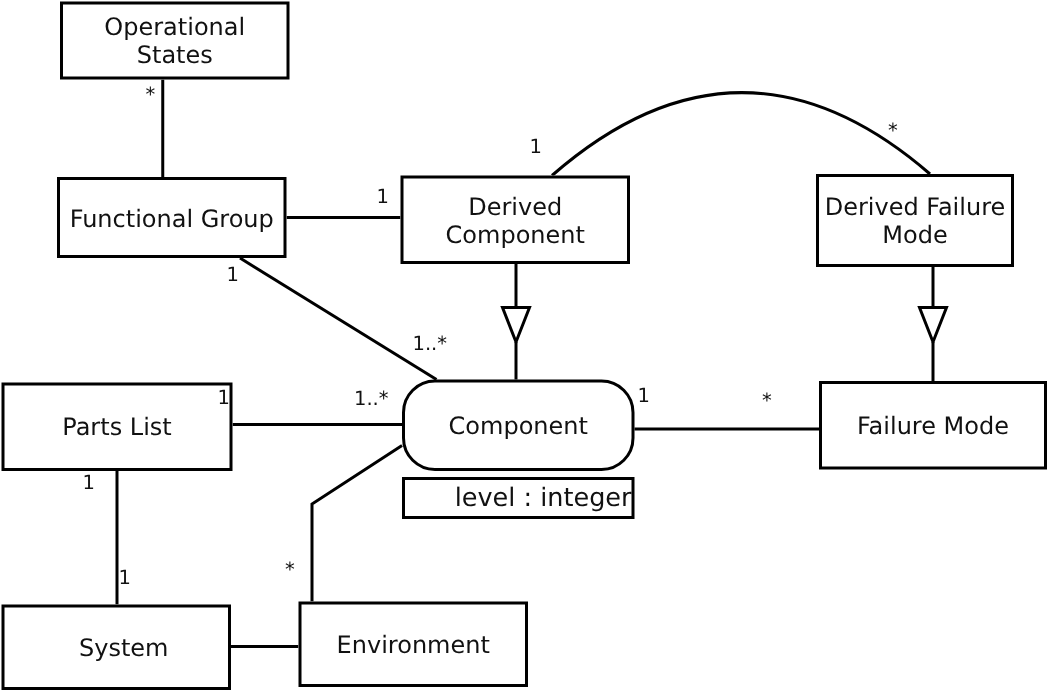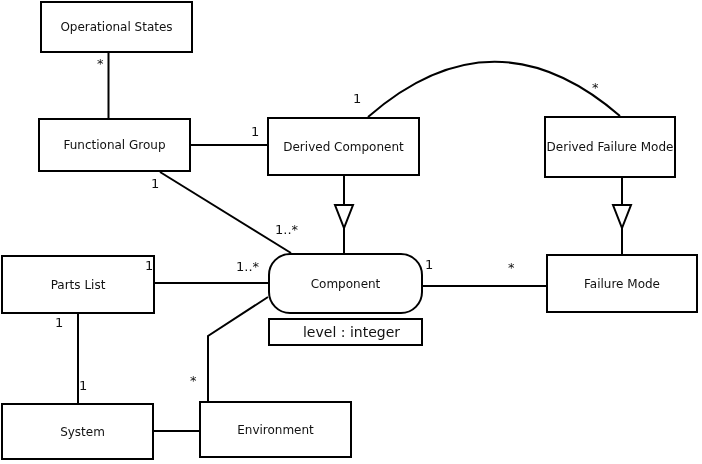--- a/index.html
+++ b/index.html
@@ -33,47 +33,47 @@
     fill: #ffffff;
   }
   .uml-box {
     position: absolute;
     box-sizing: border-box;
     border: 2px solid #000000;
     background: #ffffff;
     display: flex;
     align-items: center;
     justify-content: center;
-    font-size: 12px;
+    font-size: 16px;
     color: #111111;
     text-align: center;
   }
   .uml-attr-box {
     position: absolute;
     box-sizing: border-box;
     border: 2px solid #000000;
     background: #ffffff;
     display: flex;
     align-items: center;
-    justify-content: center;
+    justify-content: flex-end;
     padding-left: 12px;
-    font-size: 14px;
+    font-size: 17px;
     color: #111111;
   }
   .mult {
     position: absolute;
     font-size: 13px;
     color: #111111;
     line-height: 1;
     white-space: nowrap;
   }
   
   #box-operational-states { left: 40px;  top: 1px;   width: 153px; height: 52px; }
   #box-functional-group   { left: 38px;  top: 118px; width: 153px; height: 54px; align-items: center; }
-  #box-derived-component  { left: 267px; top: 117px; width: 153px; height: 59px; text-align: right; }
+  #box-derived-component  { left: 267px; top: 117px; width: 153px; height: 59px; }
   #box-derived-failure-mode { left: 544px; top: 116px; width: 132px; height: 62px; }
   #box-parts-list         { left: 1px;   top: 255px; width: 154px; height: 59px; }
   #box-component-name     { left: 268px; top: 253px; width: 155px; height: 61px; border-radius: 22px; }
   #box-component-attr     { left: 268px; top: 318px; width: 155px; height: 28px; }
   #box-failure-mode       { left: 546px; top: 254px; width: 152px; height: 59px; }
   #box-system             { left: 1px;   top: 403px; width: 153px; height: 57px; padding-left: 10px; }
   #box-environment        { left: 199px; top: 401px; width: 153px; height: 57px; }
   
   #m-os-fg        { left: 97px;  top: 57px;  }
   #m-fg-dc        { left: 251px; top: 125px; }

